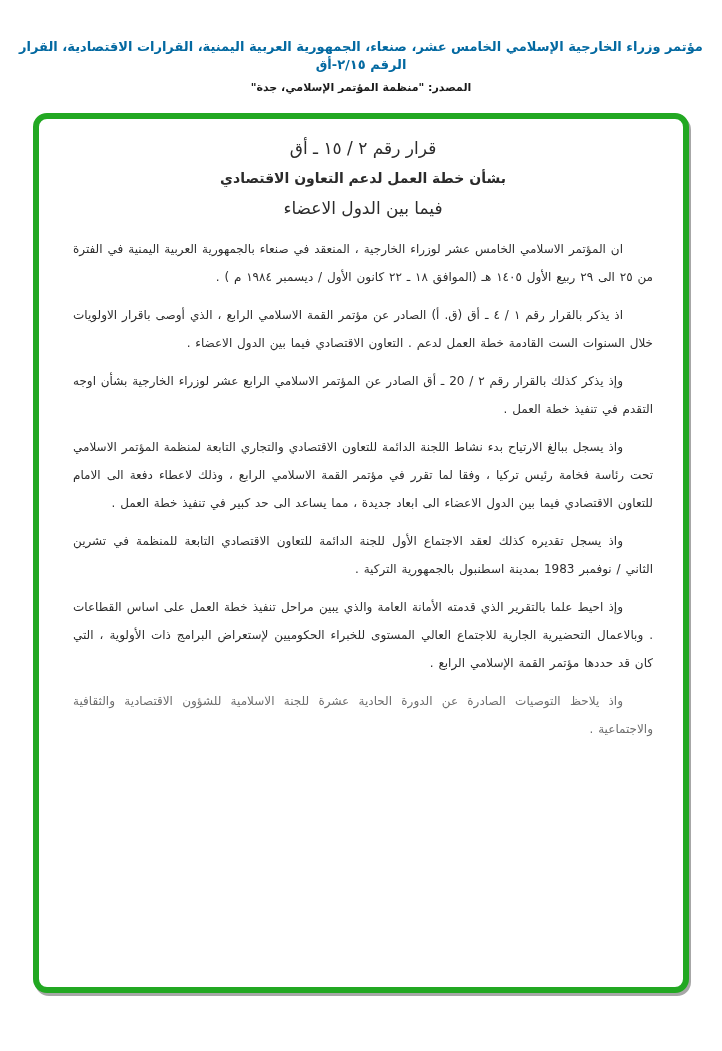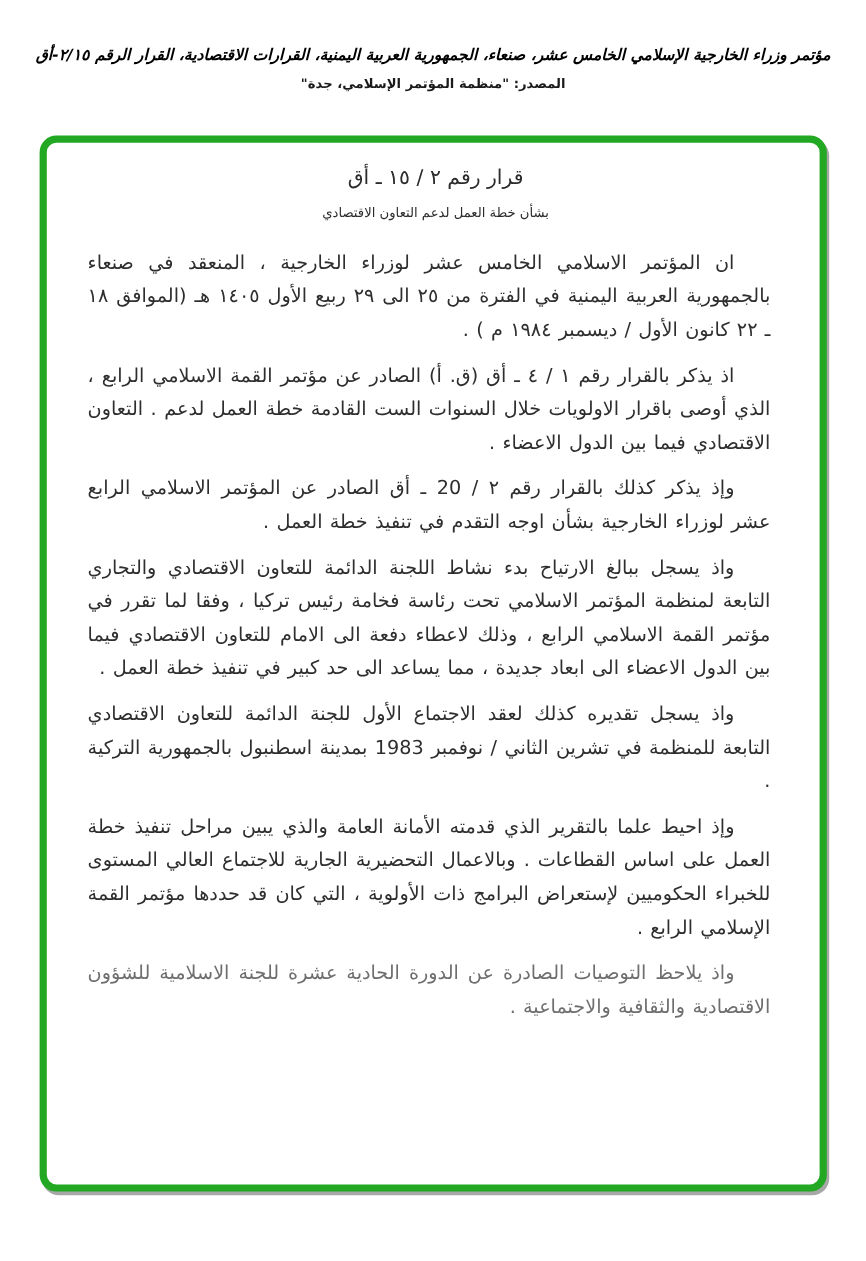--- a/index.html
+++ b/index.html
@@ -18,25 +18,24 @@
   .page-header {
     position: absolute;
     top: 38px;
     left: 0;
     right: 0;
     text-align: center;
   }
   .hdr-title {
     font-size: 13px;
     font-weight: bold;
-    color: #000000;
+    color: #0369a1;
     letter-spacing: 0px;
     padding: 0 6px;
     line-height: 18px;
-    font-style: italic;
   }
   .hdr-source {
     margin-top: 7px;
     font-size: 11px;
     font-weight: bold;
     color: #1a1a1a;
   }
   
   .doc-frame {
     position: absolute;
@@ -55,26 +54,26 @@
   .doc-title {
     text-align: center;
     color: #2b2b2b;
     margin-bottom: 12px;
   }
   .doc-title .t-line {
     font-size: 17px;
     line-height: 30px;
   }
   .doc-title .t-line.t-bold {
-    font-weight: normal;
-    font-size: 11px;
+    font-weight: bold;
+    font-size: 14px;
   }
   .doc-body p {
-    margin: 0 11px 10px 0;
-    font-size: 16px;
+    margin: 0 0 10px 0;
+    font-size: 12px;
     line-height: 28px;
     color: #2e2e2e;
     text-align: justify;
     text-indent: 30px;
     word-spacing: 1px;
   }
   .doc-body p.faded {
     color: #6e6e6e;
   }
 </style>
@@ -83,20 +82,21 @@
 
 <header class="page-header">
   <div class="hdr-title">مؤتمر وزراء الخارجية الإسلامي الخامس عشر، صنعاء، الجمهورية العربية اليمنية، القرارات الاقتصادية، القرار الرقم ٢/١٥-أق</div>
   <div class="hdr-source">المصدر:  "منظمة المؤتمر الإسلامي، جدة"</div>
 </header>
 
 <div class="doc-frame" style="border-color: rgb(34, 168, 34);">
   <div class="doc-title">
     <div class="t-line">قرار رقم ٢ / ١٥ ـ أق</div>
     <div class="t-line t-bold">بشأن خطة العمل لدعم التعاون الاقتصادي</div>
+    <div class="t-line">فيما بين الدول الاعضاء</div>
   </div>
 
   <div class="doc-body">
     <p>ان المؤتمر الاسلامي الخامس عشر لوزراء الخارجية ، المنعقد في صنعاء بالجمهورية العربية اليمنية في الفترة من ٢٥ الى ٢٩ ربيع الأول ١٤٠٥ هـ (الموافق ١٨ ـ ٢٢ كانون الأول / ديسمبر ١٩٨٤ م ) .</p>
     <p>اذ يذكر بالقرار رقم ١ / ٤ ـ أق (ق. أ) الصادر عن مؤتمر القمة الاسلامي الرابع ، الذي أوصى باقرار الاولويات خلال السنوات الست القادمة خطة العمل لدعم . التعاون الاقتصادي فيما بين الدول الاعضاء .</p>
     <p>وإذ يذكر كذلك بالقرار رقم ٢ / 20 ـ أق الصادر عن المؤتمر الاسلامي الرابع عشر لوزراء الخارجية بشأن اوجه التقدم في تنفيذ خطة العمل .</p>
     <p>واذ يسجل ببالغ الارتياح بدء نشاط اللجنة الدائمة للتعاون الاقتصادي والتجاري التابعة لمنظمة المؤتمر الاسلامي تحت رئاسة فخامة رئيس تركيا ، وفقا لما تقرر في مؤتمر القمة الاسلامي الرابع ، وذلك لاعطاء دفعة الى الامام للتعاون الاقتصادي فيما بين الدول الاعضاء الى ابعاد جديدة ، مما يساعد الى حد كبير في تنفيذ خطة العمل .</p>
     <p>واذ يسجل تقديره كذلك لعقد الاجتماع الأول للجنة الدائمة للتعاون الاقتصادي التابعة للمنظمة في تشرين الثاني / نوفمبر 1983 بمدينة اسطنبول بالجمهورية التركية .</p>
     <p>وإذ احيط علما بالتقرير الذي قدمته الأمانة العامة والذي يبين مراحل تنفيذ خطة العمل على اساس القطاعات . وبالاعمال التحضيرية الجارية للاجتماع العالي المستوى للخبراء الحكوميين لإستعراض البرامج ذات الأولوية ، التي كان قد حددها مؤتمر القمة الإسلامي الرابع .</p>
     <p class="faded">واذ يلاحظ التوصيات الصادرة عن الدورة الحادية عشرة للجنة الاسلامية للشؤون الاقتصادية والثقافية والاجتماعية .</p>

